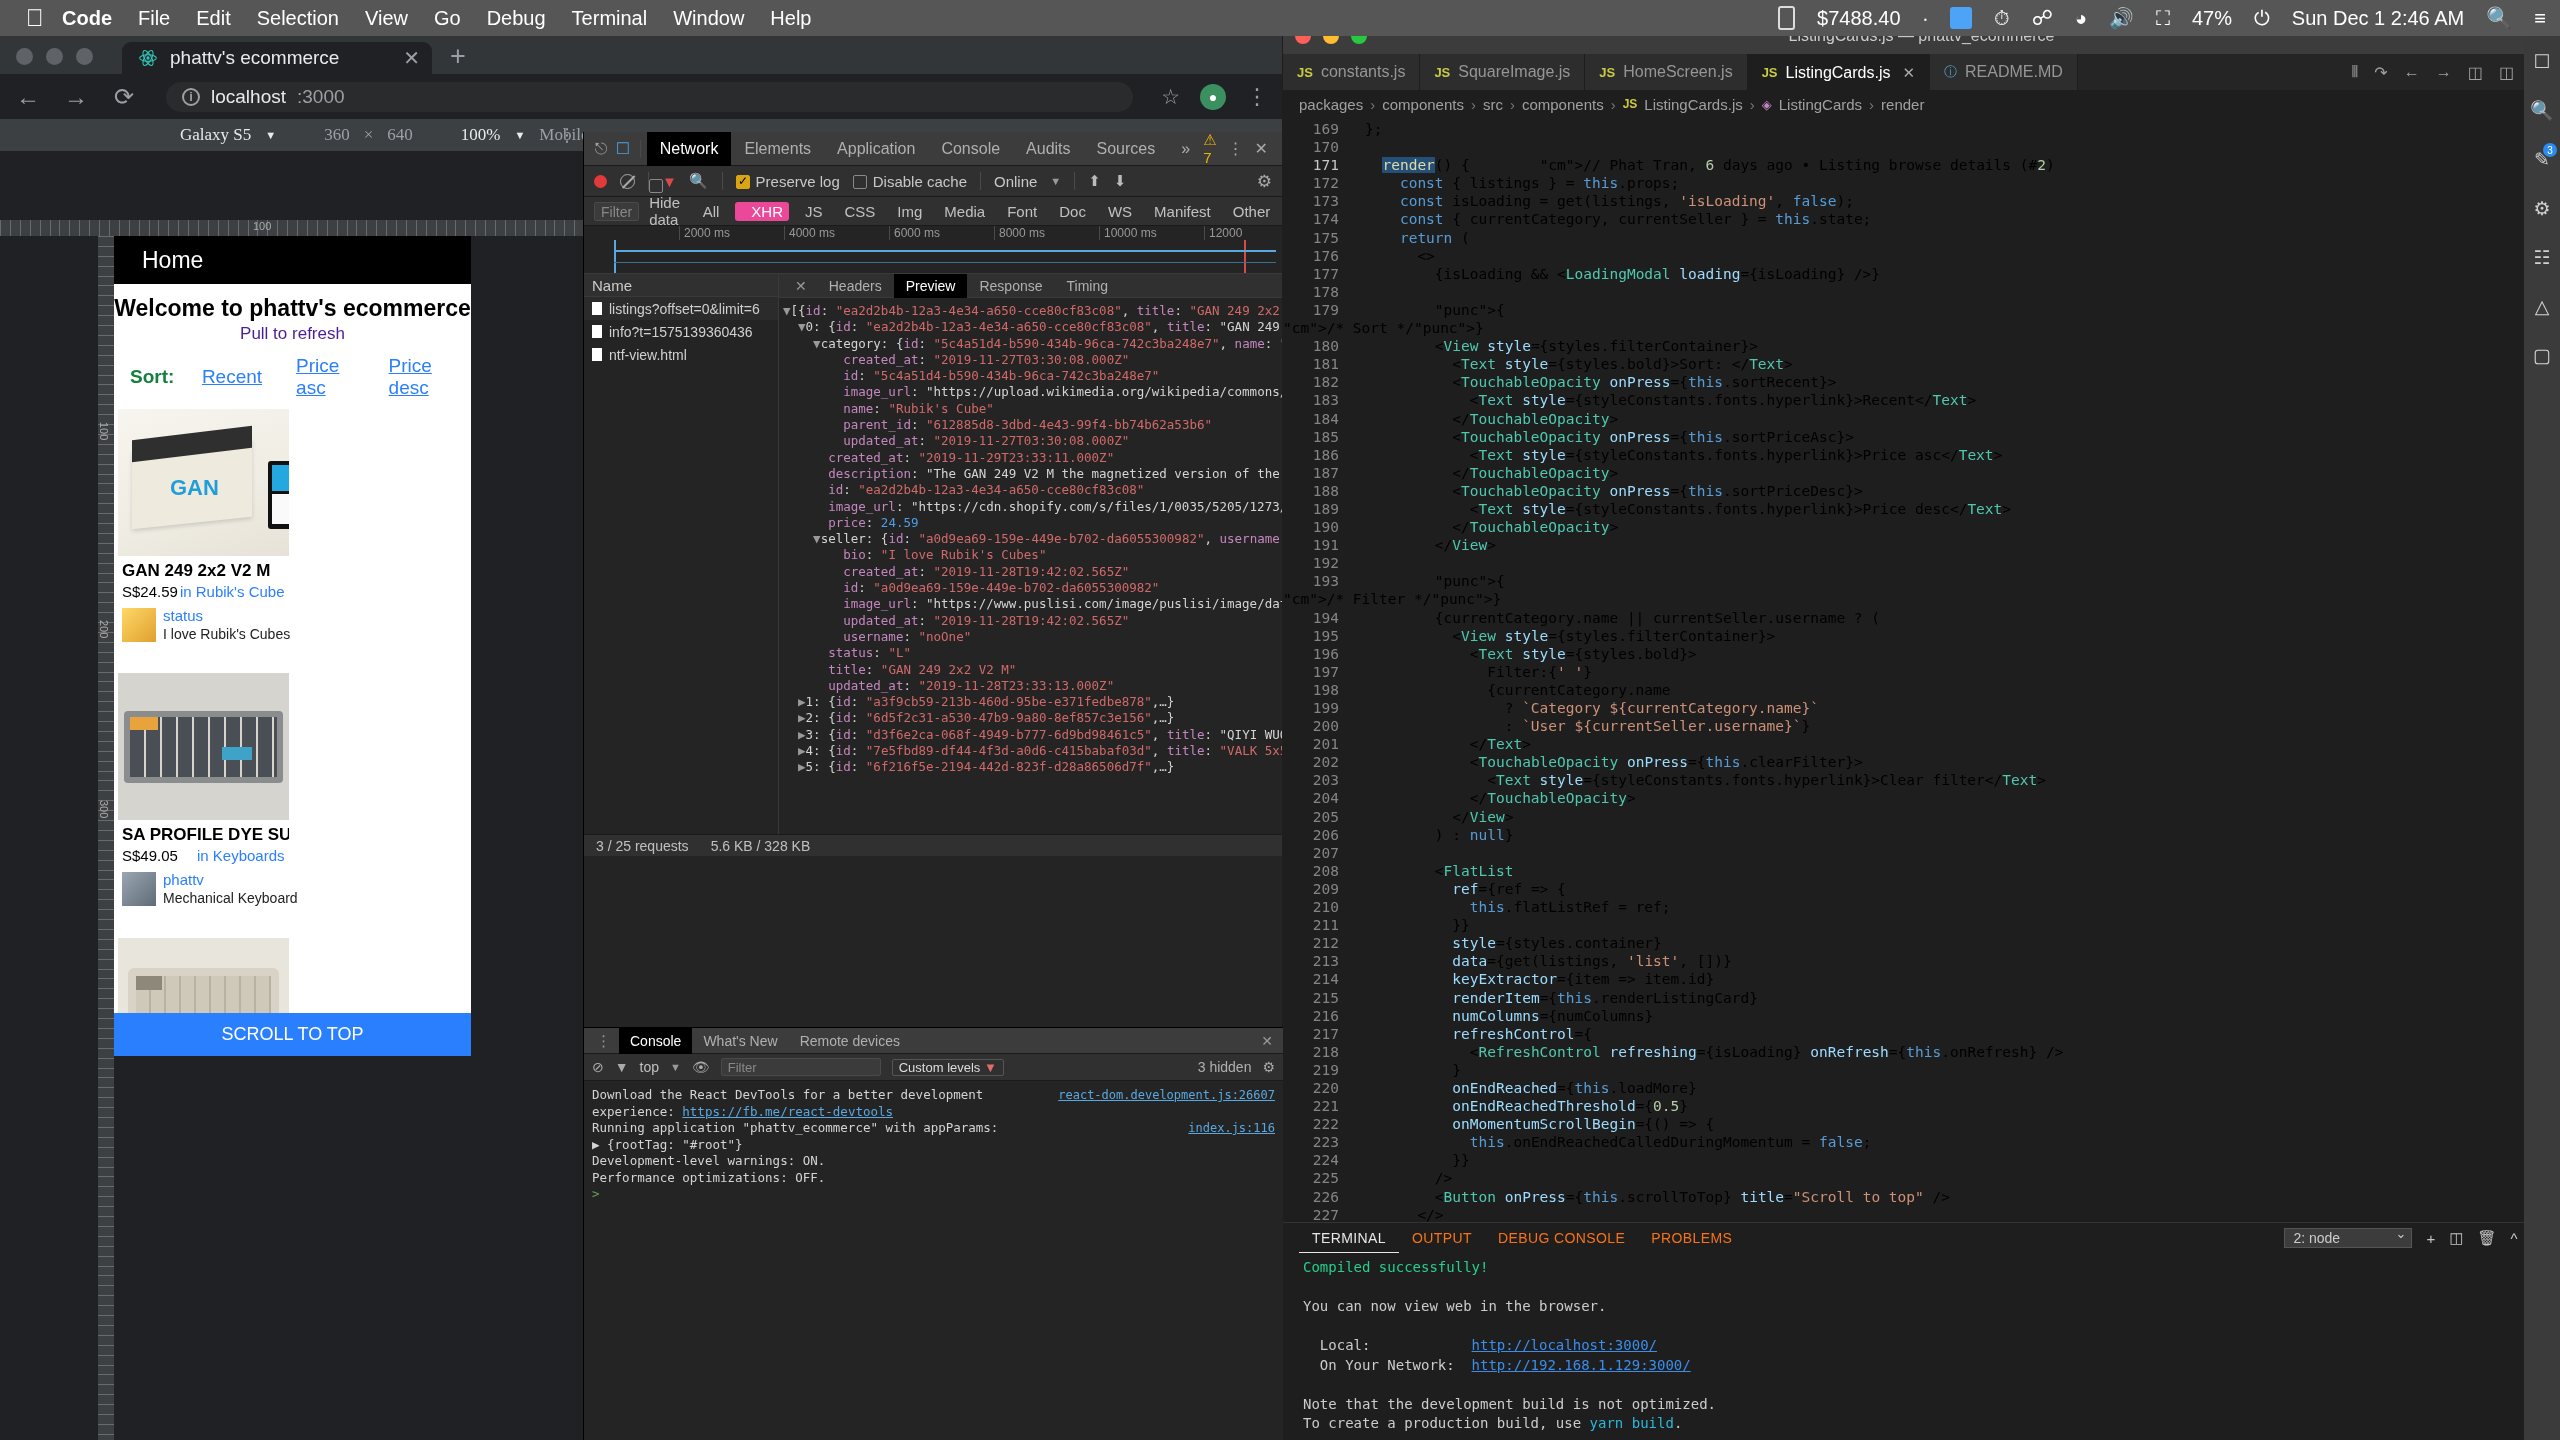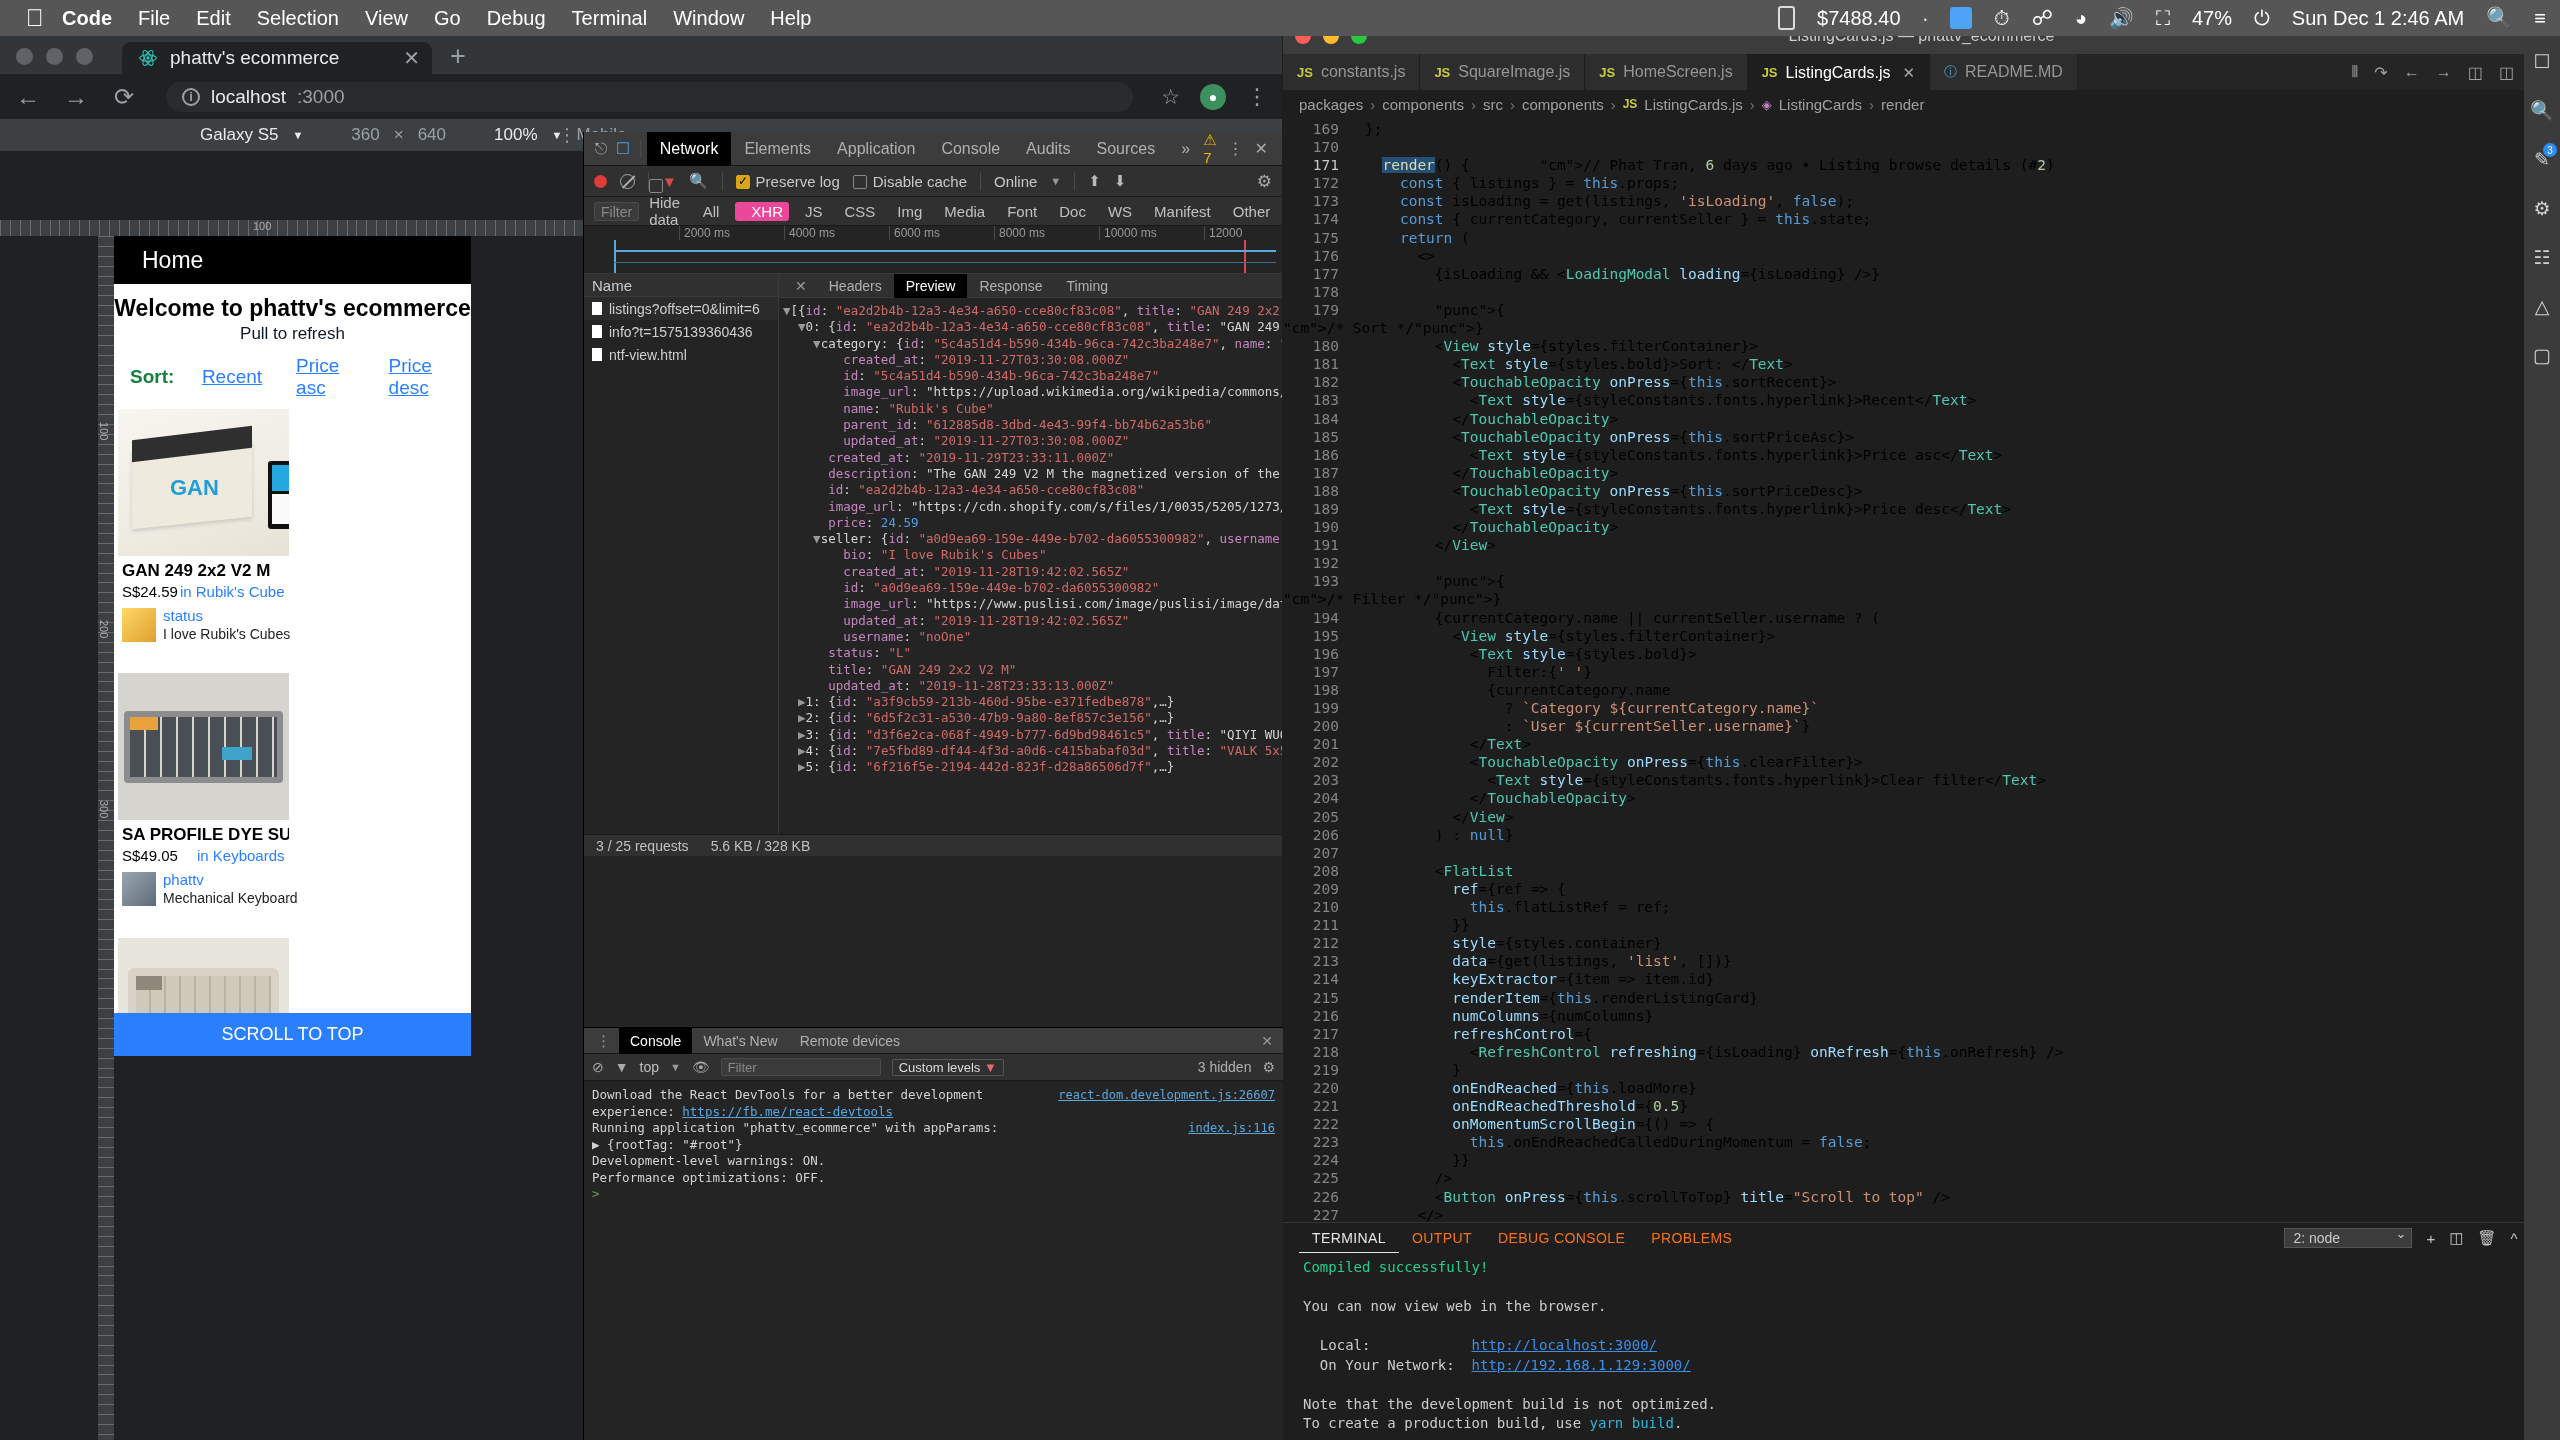--- a/index.html
+++ b/index.html
@@ -62,21 +62,21 @@
   #viewport-wrap { position:absolute; left:0; top:154px; width:583px; height:1286px;
     background:#202124; }
   #ruler-h { position:absolute; left:0; top:30px; width:583px; height:16px; background:#3c4043; }
   #ruler-v { position:absolute; left:98px; top:46px; width:16px; height:1240px; background:#3c4043;}
   #phone { position:absolute; left:114px; top:46px; width:357px; height:820px;
     background:#fff; overflow:hidden; }
   #phone-header{height:48px;background:#000;display:flex;align-items:center;padding-left:28px;}
   #phone-header .ht{color:#fff;font-size:23px;}
   #phone-body{padding:0;}
   .welcome{font-size:23px;font-weight:bold;color:#000;text-align:center;padding:11px 0 0;}
-  .pulltorefresh{font-size:17px;color:#0f172a;text-align:center;padding:2px 16px 8px;}
+  .pulltorefresh{font-size:17px;color:#4c1d95;text-align:center;padding:2px 16px 8px;}
   .sortrow{display:flex;align-items:center;padding:3px 16px 10px;gap:0;}
   .sortrow .lbl{font-weight:bold;font-size:19px;color:#15803d;width:96px;}
   .sortrow .lnk{color:#2a7fff;font-size:19px;margin-right:34px;}
   .grid{display:flex;flex-wrap:wrap;gap:24px;}
   .card{width:50%;padding:0 4px 6px;}
   .card .img{width:100%;height:147px;background:#f2f2f2;position:relative;overflow:hidden;}
   .card .title{font-size:17px;font-weight:bold;color:#000;padding:5px 4px 0;white-space:nowrap;overflow:hidden;}
   .card .meta{display:flex;justify-content:space-between;padding:2px 4px 0;font-size:15px;}
   .card .price{color:#000;}
   .card .cat{color:#2a7fff;}
@@ -300,21 +300,21 @@
       <span class="infoic">i</span>
       <span class="urlhost">localhost</span>
         <span class="urlport">:3000</span>
     </div>
     <span class="star">☆</span>
     <span class="avatar-c">●</span>
     <span class="dots-v">⋮</span>
   </div>
 
   <div id="devbar">
-    <div class="grp" style="position:absolute;left:200px;">
+    <div class="grp" style="position:absolute;left:180px;font-family:Liberation Serif, serif;">
       <span class="white">Galaxy S5</span>
       <span class="caret white">▼</span>
       <span style="width:20px"></span>
       <span class="grey">360</span>
       <span class="grey">×</span>
       <span class="grey">640</span>
       <span style="width:20px"></span>
       <span class="white">100%</span>
       <span class="caret white">▼</span>
       <span class="grey">Mobile</span>

